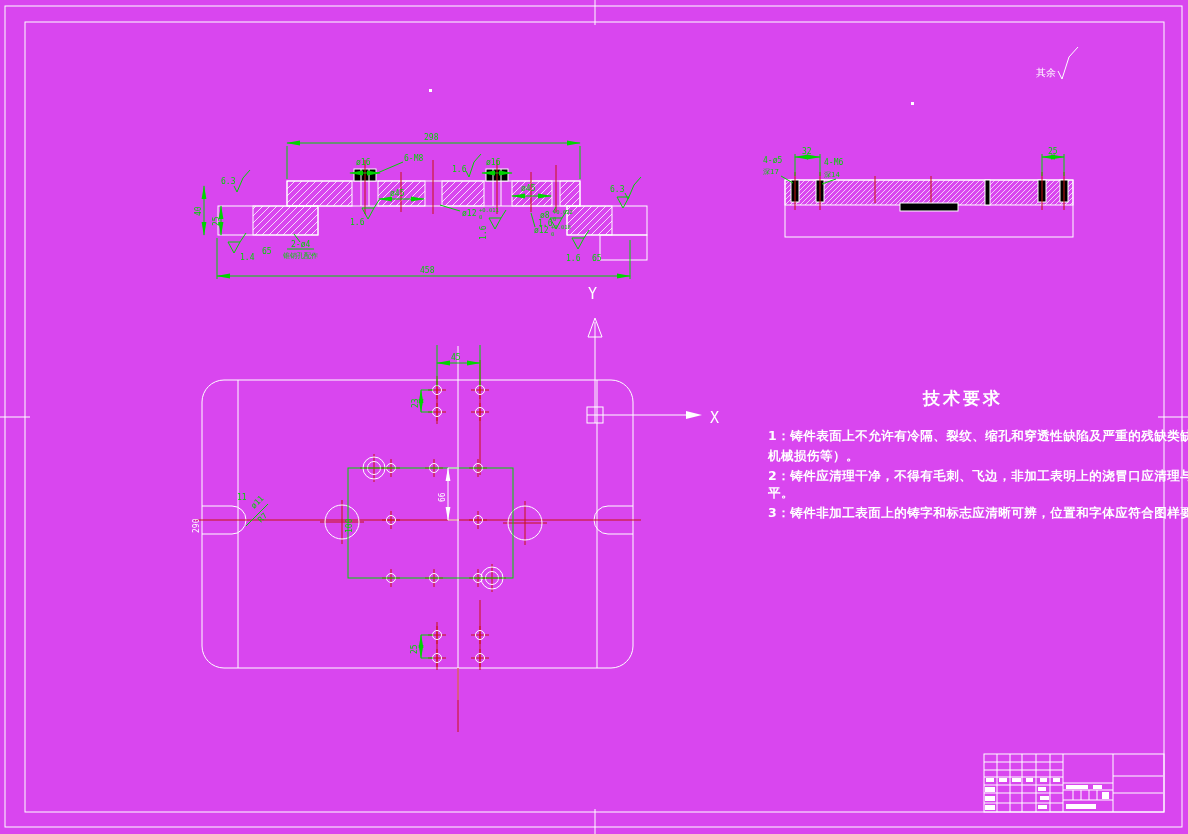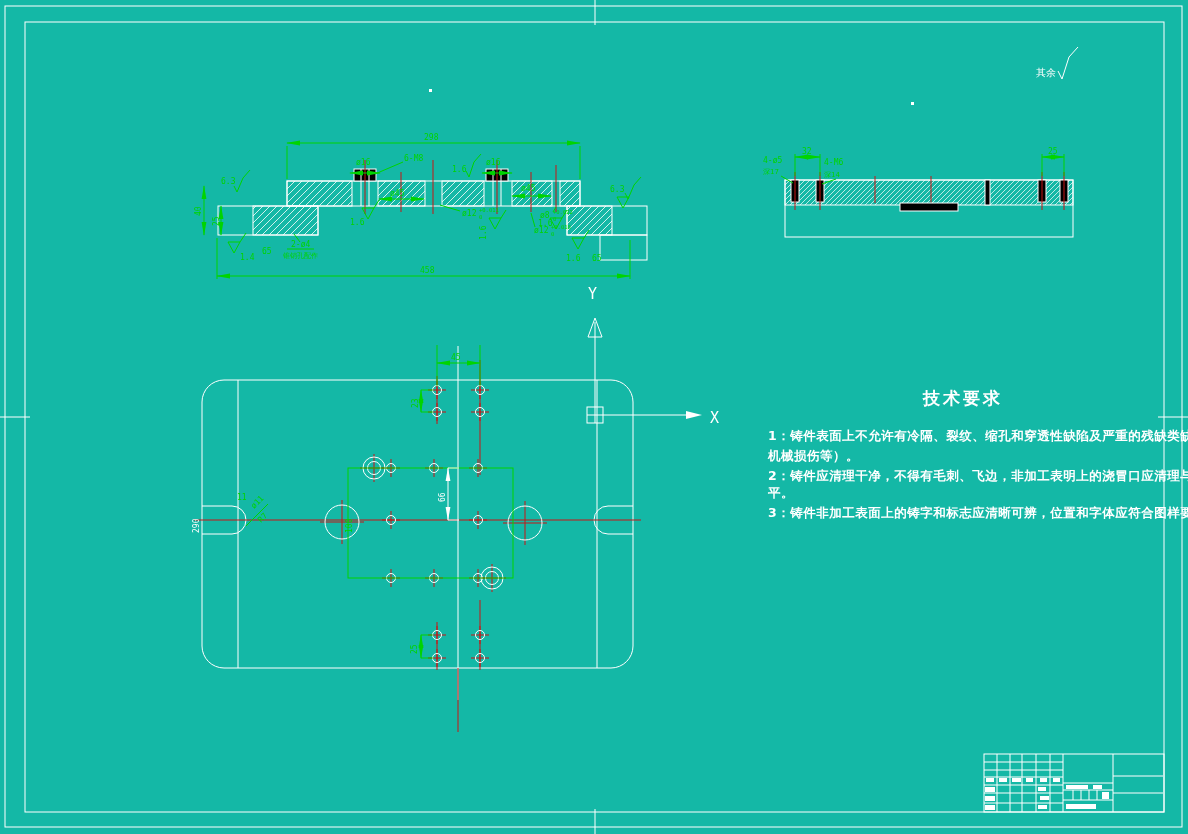--- a/index.html
+++ b/index.html
@@ -1,16 +1,16 @@
 <!DOCTYPE html>
 <html><head>
 <meta charset="utf-8">
 <style>
   html,body{margin:0;padding:0;background:#000;}
-  #stage{position:relative;width:1188px;height:834px;background:#14b8a6;overflow:hidden;}
+  #stage{position:relative;width:1188px;height:834px;background:#d946ef;overflow:hidden;}
   .w{fill:none;stroke:#fff;stroke-width:1;}
   .wf{fill:#fff;stroke:none;}
   .hat{fill:url(#h1);stroke:#fff;stroke-width:1;}
   .hat2{fill:url(#h2);stroke:#fff;stroke-width:1;}
   .blk{fill:#000;stroke:#fff;stroke-width:1;}
   .rs{stroke:#c81414;stroke-width:1;fill:none;}
   .gl{stroke:#00d400;stroke-width:1;fill:none;}
   .g{fill:#00d400;font:8px "DejaVu Sans Mono",monospace;}
   .g7{fill:#00d400;font:7px "DejaVu Sans",sans-serif;}
   .g5{fill:#00d400;font:5.5px "DejaVu Sans Mono",monospace;}

